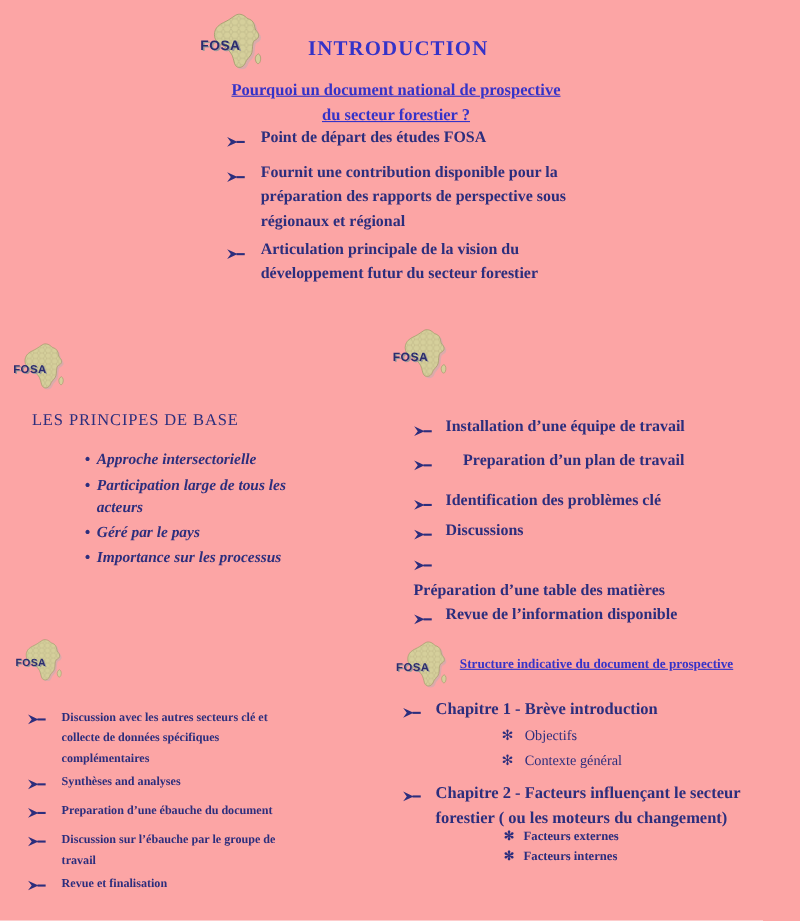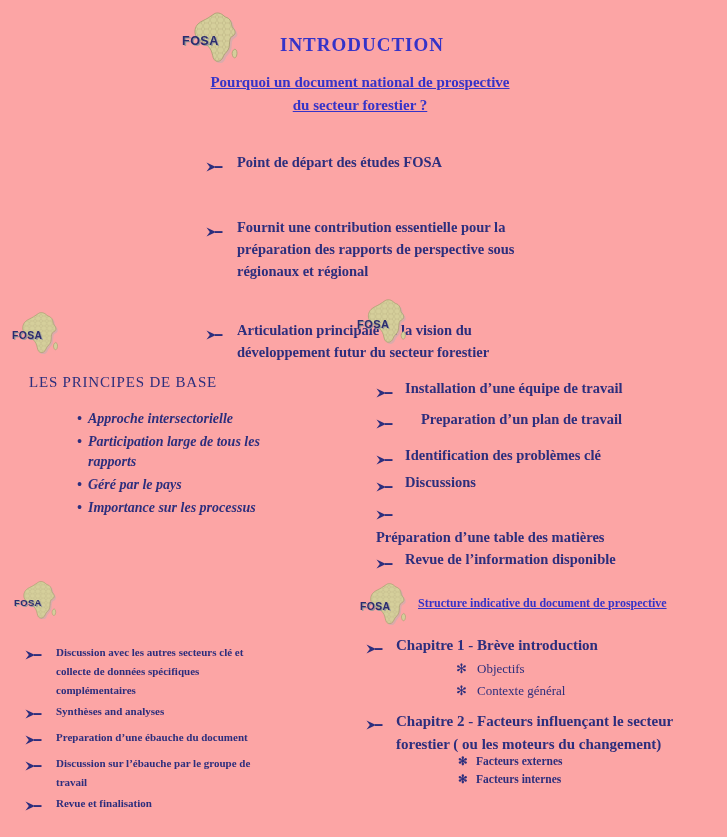--- a/index.html
+++ b/index.html
@@ -28,21 +28,21 @@
   }
   .s1-sub {
     left:110px; top:71px; width:500px; text-align:center;
     font-size:15px; font-weight:bold; line-height:22.5px;
   }
   .s1-sub div { text-decoration:underline; }
   .s1-bullets {
     left:206px; top:114px; width:312px;
     font-size:14.5px; font-weight:bold; line-height:22px;
   }
-  .s1-bullets .bi { margin-bottom:4px;margin-top:37px; }
+  .s1-bullets .bi { margin-bottom:4px; }
   .s1-bullets .bg { width:31px; padding-top:6px; }
 
   
   .s2-heading {
     left:29px; top:374px; font-size:15px; font-weight:normal; letter-spacing:0.8px;
   }
   .s2-bullets {
     left:77px; top:409px; width:252px;
     font-size:14px; font-weight:bold; font-style:italic; line-height:19.5px;
   }
@@ -136,21 +136,21 @@
       </div>
     </div>
     <div class="bi">
       <span class="bg arrow-slot">
   <svg width="17" height="12" viewBox="0 0 17 12" xmlns="http://www.w3.org/2000/svg">
     <path d="M0.5,1.6 L10,6 L0.5,10.4 L3.8,6 Z" fill="#2c2e7d"></path>
     <rect x="9" y="5.1" width="7.5" height="1.9" fill="#2c2e7d"></rect>
   </svg>
 </span>
       <div class="bt">
-        <div>Fournit une contribution essentielle pour la</div>
+        <div>Fournit une contribution disponible pour la</div>
         <div>préparation des rapports de perspective sous</div>
         <div>régionaux et régional</div>
       </div>
     </div>
     <div class="bi">
       <span class="bg arrow-slot">
   <svg width="17" height="12" viewBox="0 0 17 12" xmlns="http://www.w3.org/2000/svg">
     <path d="M0.5,1.6 L10,6 L0.5,10.4 L3.8,6 Z" fill="#2c2e7d"></path>
     <rect x="9" y="5.1" width="7.5" height="1.9" fill="#2c2e7d"></rect>
   </svg>
@@ -184,21 +184,21 @@
     <div class="bi">
       <span class="bg">•</span>
       <div class="bt">
           <div>Approche intersectorielle</div>
         </div>
     </div>
     <div class="bi">
       <span class="bg">•</span>
       <div class="bt">
         <div>Participation large de tous les</div>
-        <div>rapports</div>
+        <div>acteurs</div>
       </div>
     </div>
     <div class="bi">
       <span class="bg">•</span>
       <div class="bt">
           <div>Géré par le pays</div>
         </div>
     </div>
     <div class="bi">
       <span class="bg">•</span>

